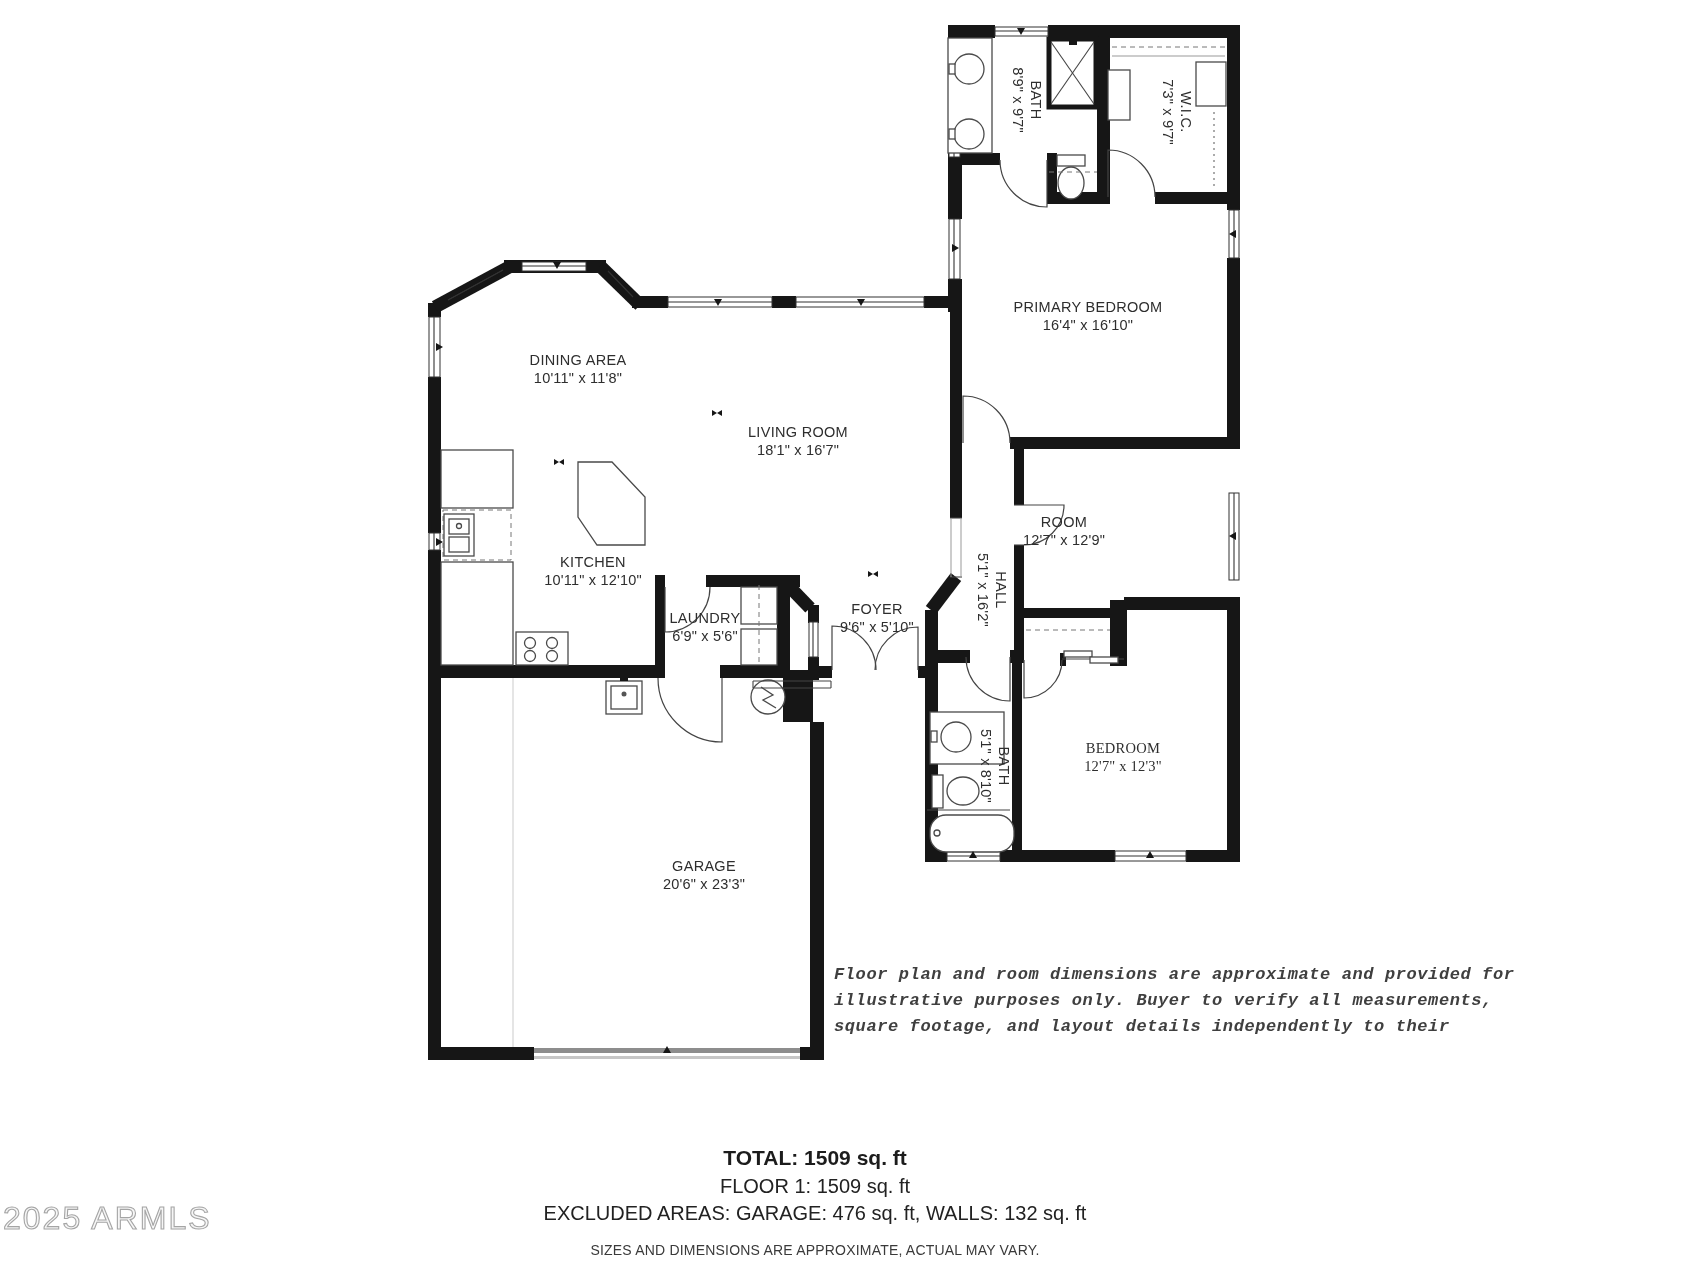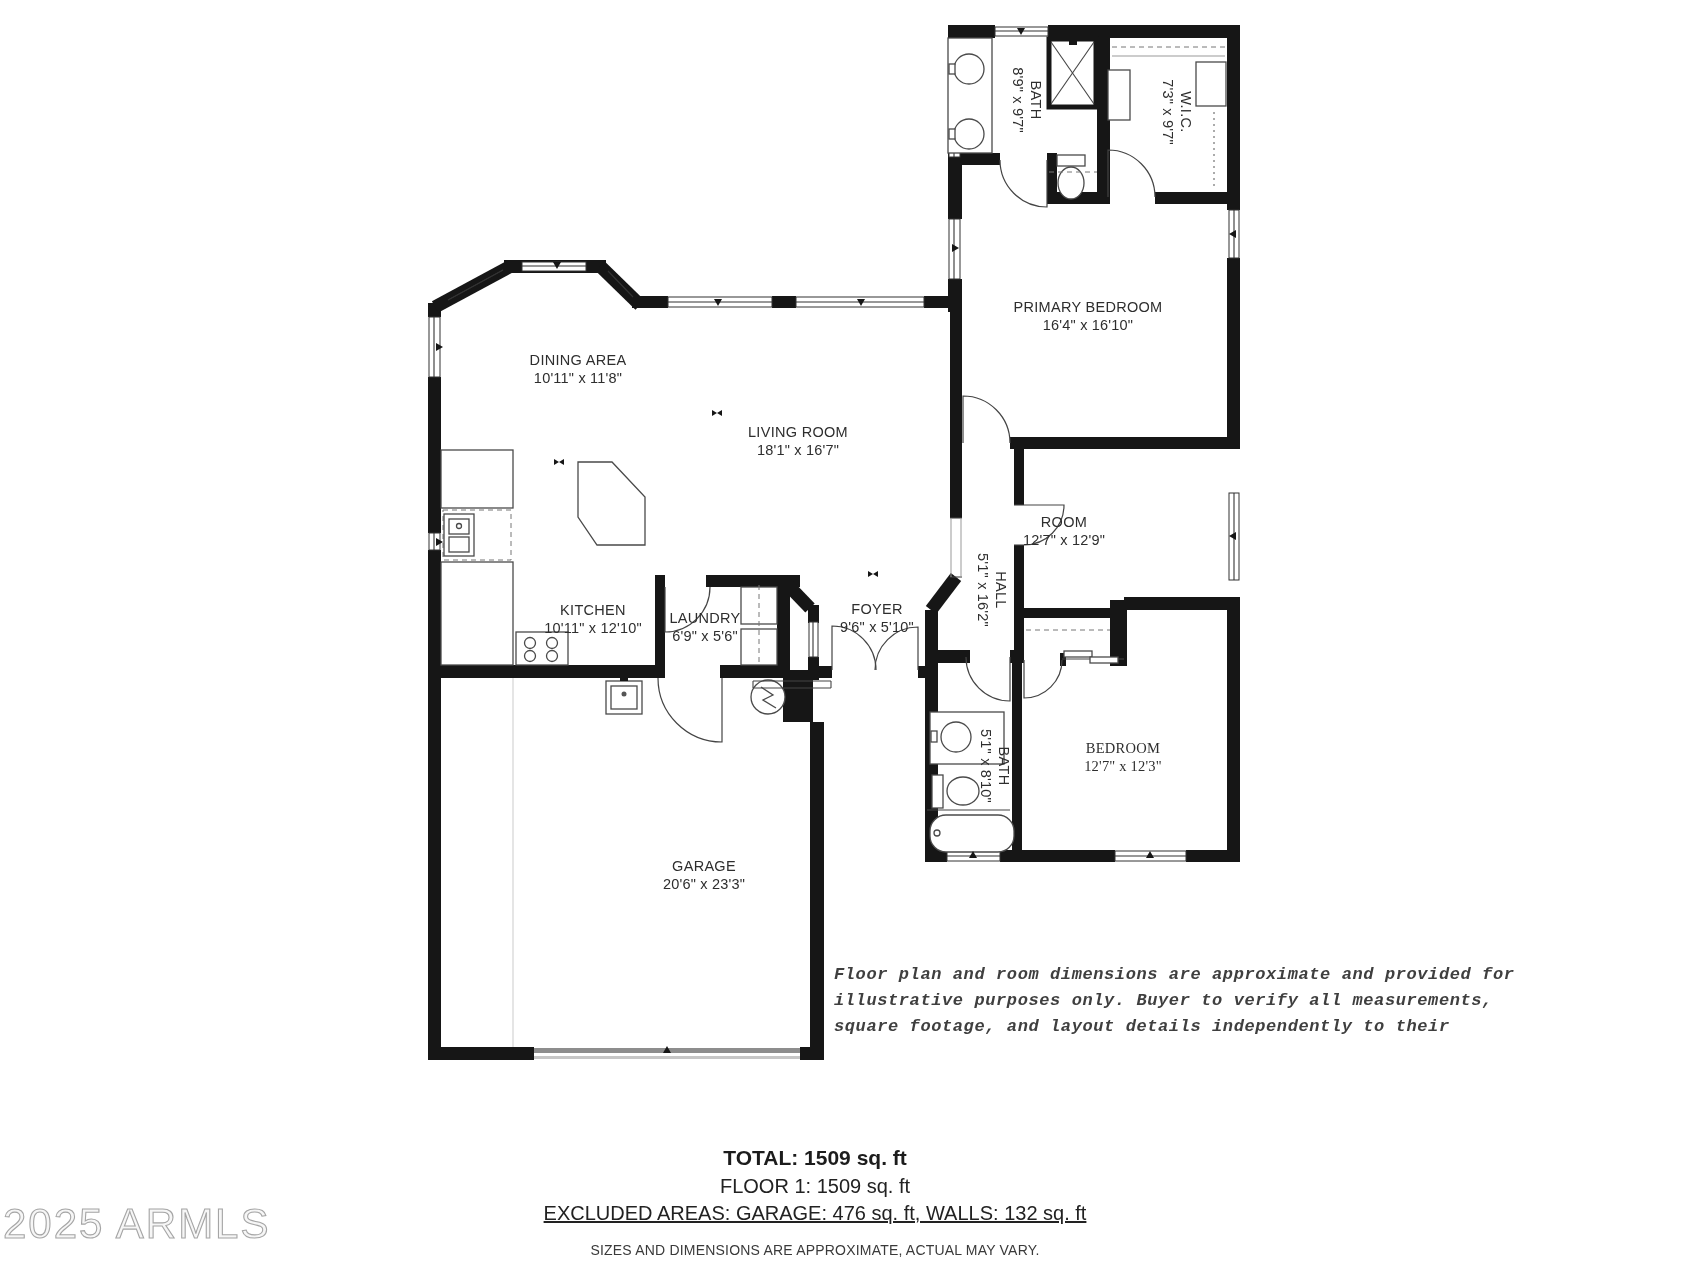--- a/index.html
+++ b/index.html
@@ -29,24 +29,24 @@
   .room-label .rd{font-size:14.5px;letter-spacing:.2px;color:#2e2e2e;}
 
   .disclaimer{position:absolute;left:834px;top:962px;
     font-family:"Liberation Mono", monospace;font-style:italic;font-weight:bold;
     font-size:17px;letter-spacing:.6px;line-height:26px;color:#3f3f3f;}
 
   .summary{position:absolute;left:815px;top:1146px;transform:translateX(-50%);
     text-align:center;white-space:nowrap;color:#1c1c1c;}
   .summary .total{font-size:21px;font-weight:bold;margin-bottom:5px;}
   .summary .floor{font-size:20px;margin-bottom:4px;color:#222;}
-  .summary .excluded{font-size:20px;margin-bottom:17px;color:#222;text-decoration:underline;}
+  .summary .excluded{font-size:20px;margin-bottom:17px;color:#222;}
   .summary .note{font-size:14px;letter-spacing:.2px;color:#3a3a3a;}
 
-  .watermark{position:absolute;left:3px;top:1200px;font-size:42px;letter-spacing:2px;
+  .watermark{position:absolute;left:3px;top:1200px;font-size:32px;letter-spacing:2px;
     color:#f4f4f4;-webkit-text-stroke:1.1px #8f8f8f;opacity:.8;}
 </style>
 </head>
 <body>
 
 <svg class="plan-svg" width="1707" height="1280" viewBox="0 0 1707 1280">
 
   <g>
 
     <rect class="w" x="948" y="25" width="14" height="90"></rect>
@@ -281,21 +281,21 @@
       <div class="rd">16'4" x 16'10"</div>
     </div>
     <div class="room-label" style="left: 578px; top: 370px;">
       <div class="rn">DINING AREA</div>
       <div class="rd">10'11" x 11'8"</div>
     </div>
     <div class="room-label" style="left: 798px; top: 442px;">
       <div class="rn">LIVING ROOM</div>
       <div class="rd">18'1" x 16'7"</div>
     </div>
-    <div class="room-label" style="left: 593px; top: 572px; margin-top: 48px;">
+    <div class="room-label" style="left: 593px; top: 572px;">
       <div class="rn">KITCHEN</div>
       <div class="rd">10'11" x 12'10"</div>
     </div>
     <div class="room-label" style="left: 705px; top: 628px;">
       <div class="rn">LAUNDRY</div>
       <div class="rd">6'9" x 5'6"</div>
     </div>
     <div class="room-label" style="left: 877px; top: 619px;">
       <div class="rn">FOYER</div>
       <div class="rd">9'6" x 5'10"</div>

